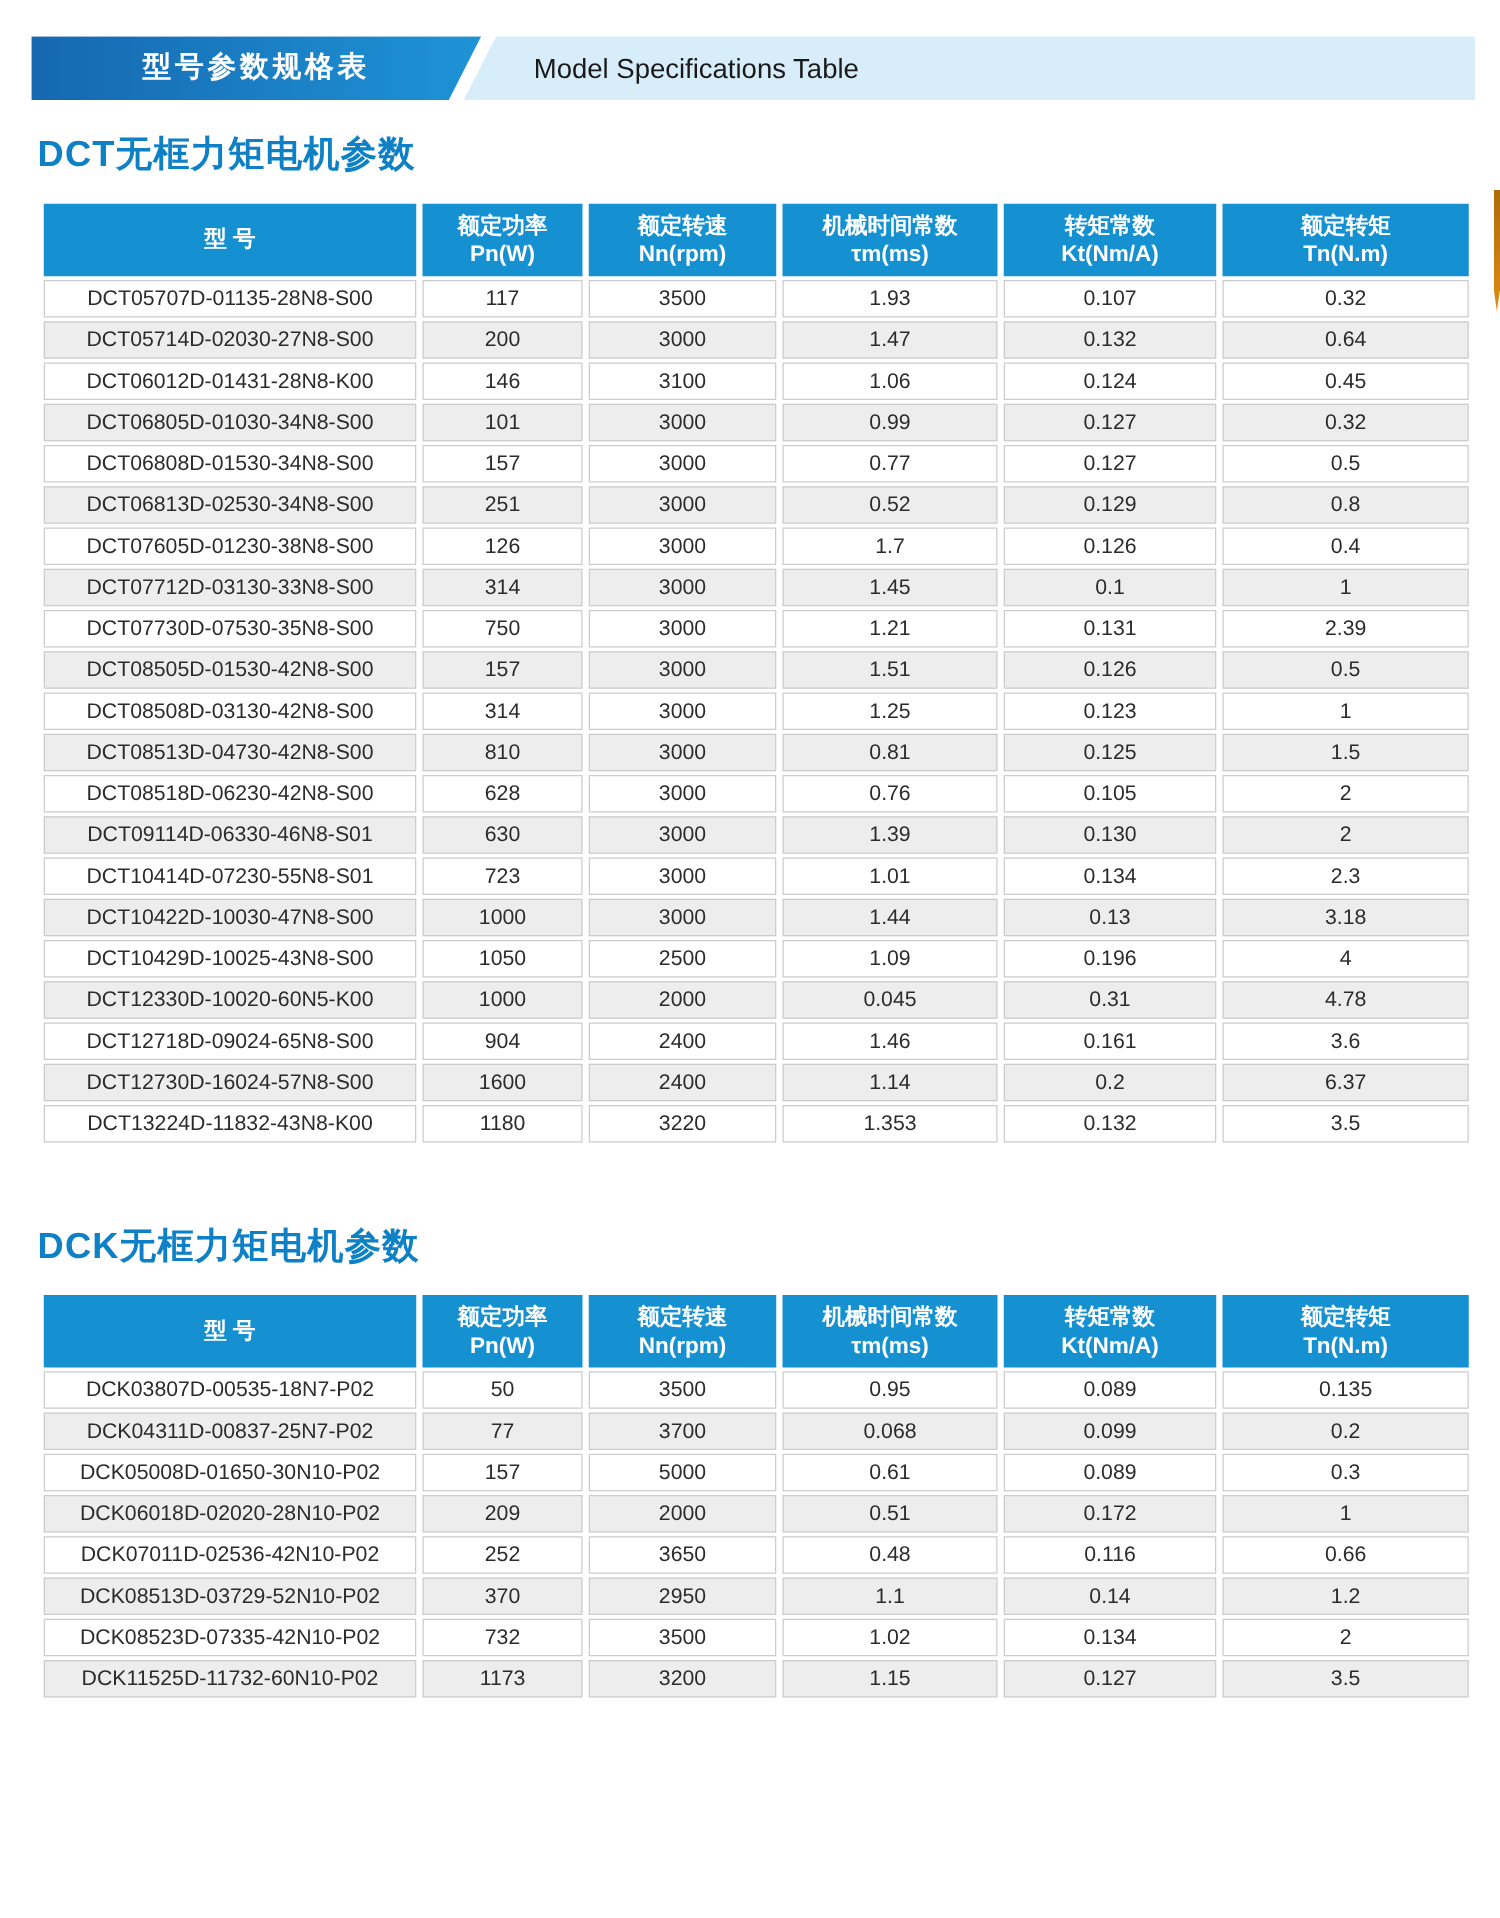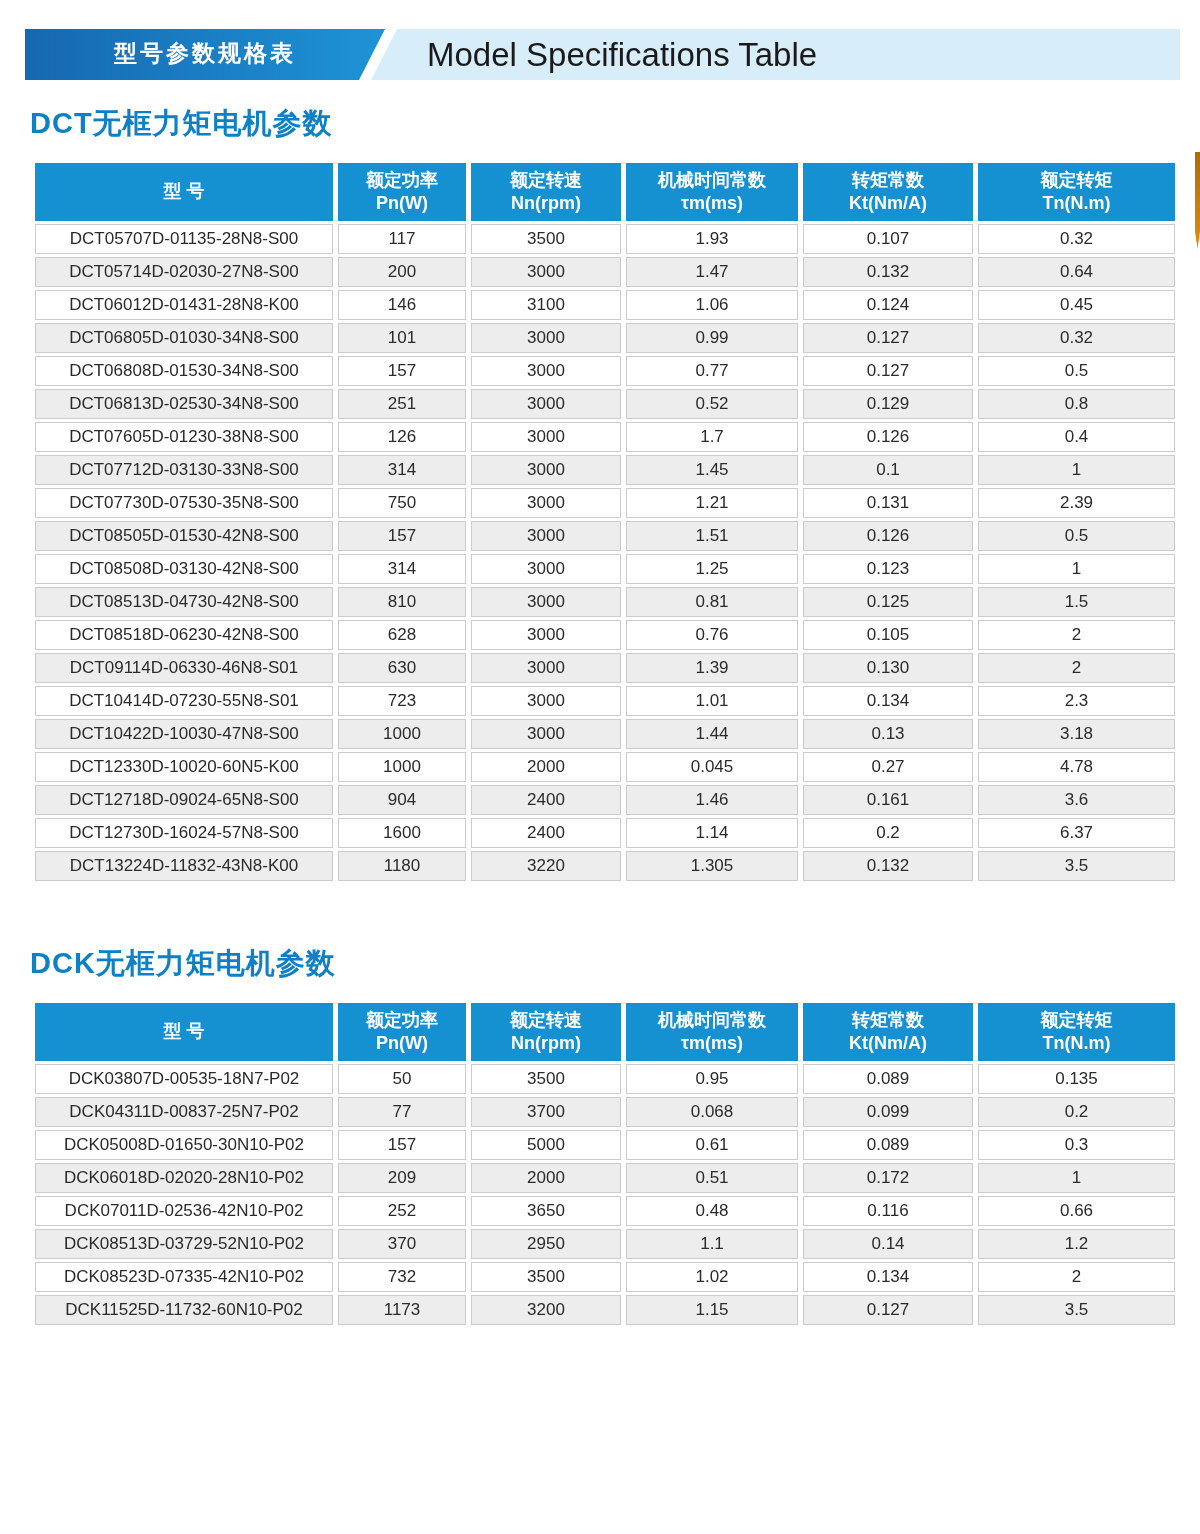--- a/index.html
+++ b/index.html
@@ -40,21 +40,21 @@
     padding-bottom:2px;
   }
   .banner-light{
     position:absolute;left:346px;top:0;right:0;height:51px;
     background:var(--banner-light);
     clip-path:polygon(26px 0,100% 0,100% 100%,0 100%);
     display:flex;align-items:center;
   }
   .banner-light .en{
     padding-left:56px;
-    color:#1a1a1a;font-size:33px;
+    color:#1a1a1a;font-size:22px;
   }
   
   .section-title{
     margin:24px 0 16px 30px;
     color:var(--section-title);
     font-size:29px;font-weight:bold;
     letter-spacing:1px;
   }
   .section-title.second{margin-top:60px;}
   
@@ -276,25 +276,33 @@
       </tr>
       <tr>
         <td>DCT10422D-10030-47N8-S00</td>
         <td>1000</td>
         <td>3000</td>
         <td>1.44</td>
         <td>0.13</td>
         <td>3.18</td>
       </tr>
       <tr>
+        <td>DCT10429D-10025-43N8-S00</td>
+        <td>1050</td>
+        <td>2500</td>
+        <td>1.09</td>
+        <td>0.196</td>
+        <td>4</td>
+      </tr>
+      <tr>
         <td>DCT12330D-10020-60N5-K00</td>
         <td>1000</td>
         <td>2000</td>
         <td>0.045</td>
-        <td>0.27</td>
+        <td>0.31</td>
         <td>4.78</td>
       </tr>
       <tr>
         <td>DCT12718D-09024-65N8-S00</td>
         <td>904</td>
         <td>2400</td>
         <td>1.46</td>
         <td>0.161</td>
         <td>3.6</td>
       </tr>
@@ -303,21 +311,21 @@
         <td>1600</td>
         <td>2400</td>
         <td>1.14</td>
         <td>0.2</td>
         <td>6.37</td>
       </tr>
       <tr>
         <td>DCT13224D-11832-43N8-K00</td>
         <td>1180</td>
         <td>3220</td>
-        <td>1.305</td>
+        <td>1.353</td>
         <td>0.132</td>
         <td>3.5</td>
       </tr>
     </tbody>
 </table>
 
 <h2 class="section-title second">DCK无框力矩电机参数</h2>
 
 <table class="spec">
   <colgroup>

